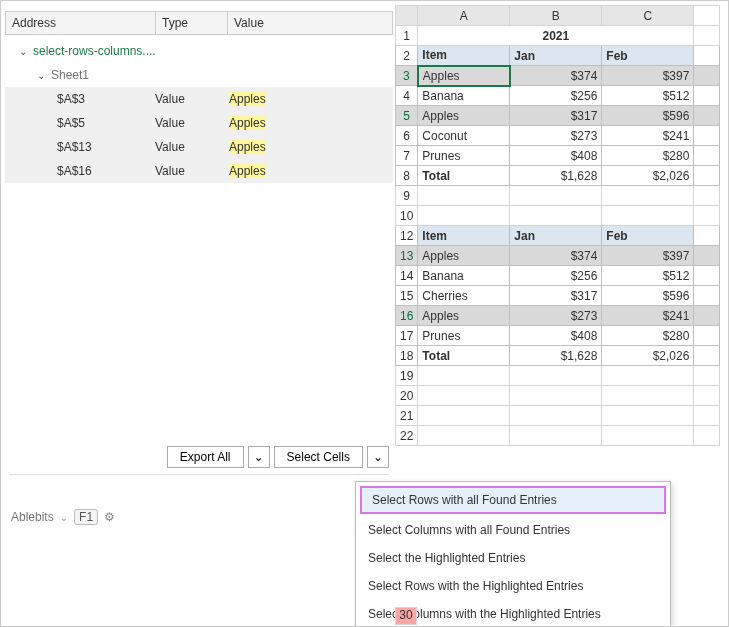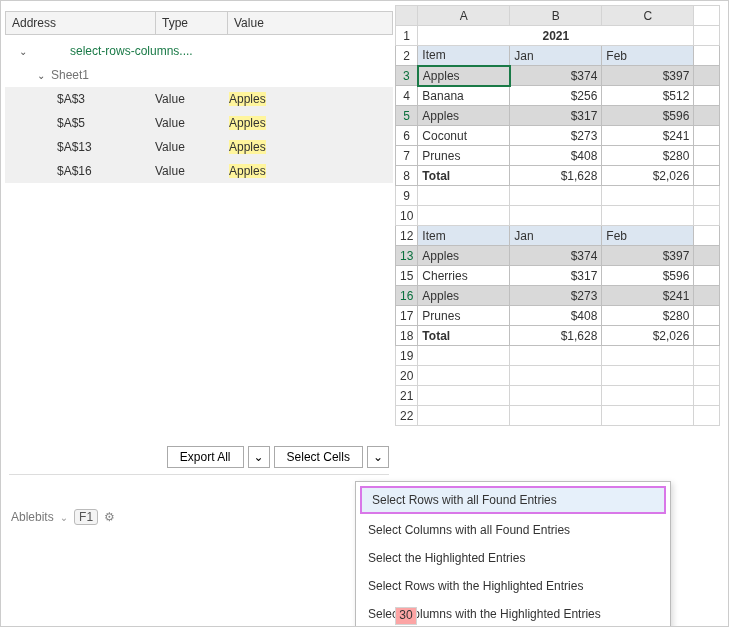--- a/index.html
+++ b/index.html
@@ -48,21 +48,21 @@
     height: 24px;
     padding-left: 8px;
   }
   .tree-chevron {
     display: inline-block;
     width: 10px;
     color: #555;
     margin-right: 4px;
     font-size: 10px;
   }
-  .workbook-link { color: #1a7a47; margin-left: 37px; }
+  .workbook-link { color: #1a7a47; }
   .sheet-link { color: #737373; }
   .leaf-row {
     display: flex;
     align-items: center;
     height: 24px;
     background: #f0f0f0;
   }
   .leaf-addr { width: 150px; padding-left: 52px; }
   .leaf-type { width: 74px; }
   .leaf-value mark {
@@ -134,21 +134,21 @@
     font-weight: 400;
     width: 92px;
   }
   .row-head {
     background: #e6e6e6;
     text-align: center;
     color: #333;
     width: 22px;
   }
   .row-head.sel { background: #d5d5d5; color:#0a6f3c; }
-  .hdr-cell { background: #dce6f1 !important; font-weight: normal; }
+  .hdr-cell { background: #dce6f1 !important; font-weight: bold; }
   .num { text-align: right; }
   .bold { font-weight: bold; }
   .active-cell { border: 2px solid #1a7a47 !important; }
   .data-range td { border-color:#bfbfbf; }
   .highlight-row td { background: #d9d9d9 !important; }
   .total-underline td { border-top:1px solid #888; }
   .merge { text-align:center; font-weight:bold; }
   .empty-col { width: 26px; background:#fff; }
   
   .dropdown-menu {
@@ -320,20 +320,27 @@
           <td class="empty-col"></td>
         </tr>
         <tr class="data-range highlight-row">
           <td class="row-head sel">13</td>
           <td>Apples</td>
           <td class="num">$374</td>
           <td class="num">$397</td>
           <td class="empty-col"></td>
         </tr>
         <tr class="data-range">
+          <td class="row-head">14</td>
+          <td>Banana</td>
+          <td class="num">$256</td>
+          <td class="num">$512</td>
+          <td class="empty-col"></td>
+        </tr>
+        <tr class="data-range">
           <td class="row-head">15</td>
           <td>Cherries</td>
           <td class="num">$317</td>
           <td class="num">$596</td>
           <td class="empty-col"></td>
         </tr>
         <tr class="data-range highlight-row">
           <td class="row-head sel">16</td>
           <td>Apples</td>
           <td class="num">$273</td>

